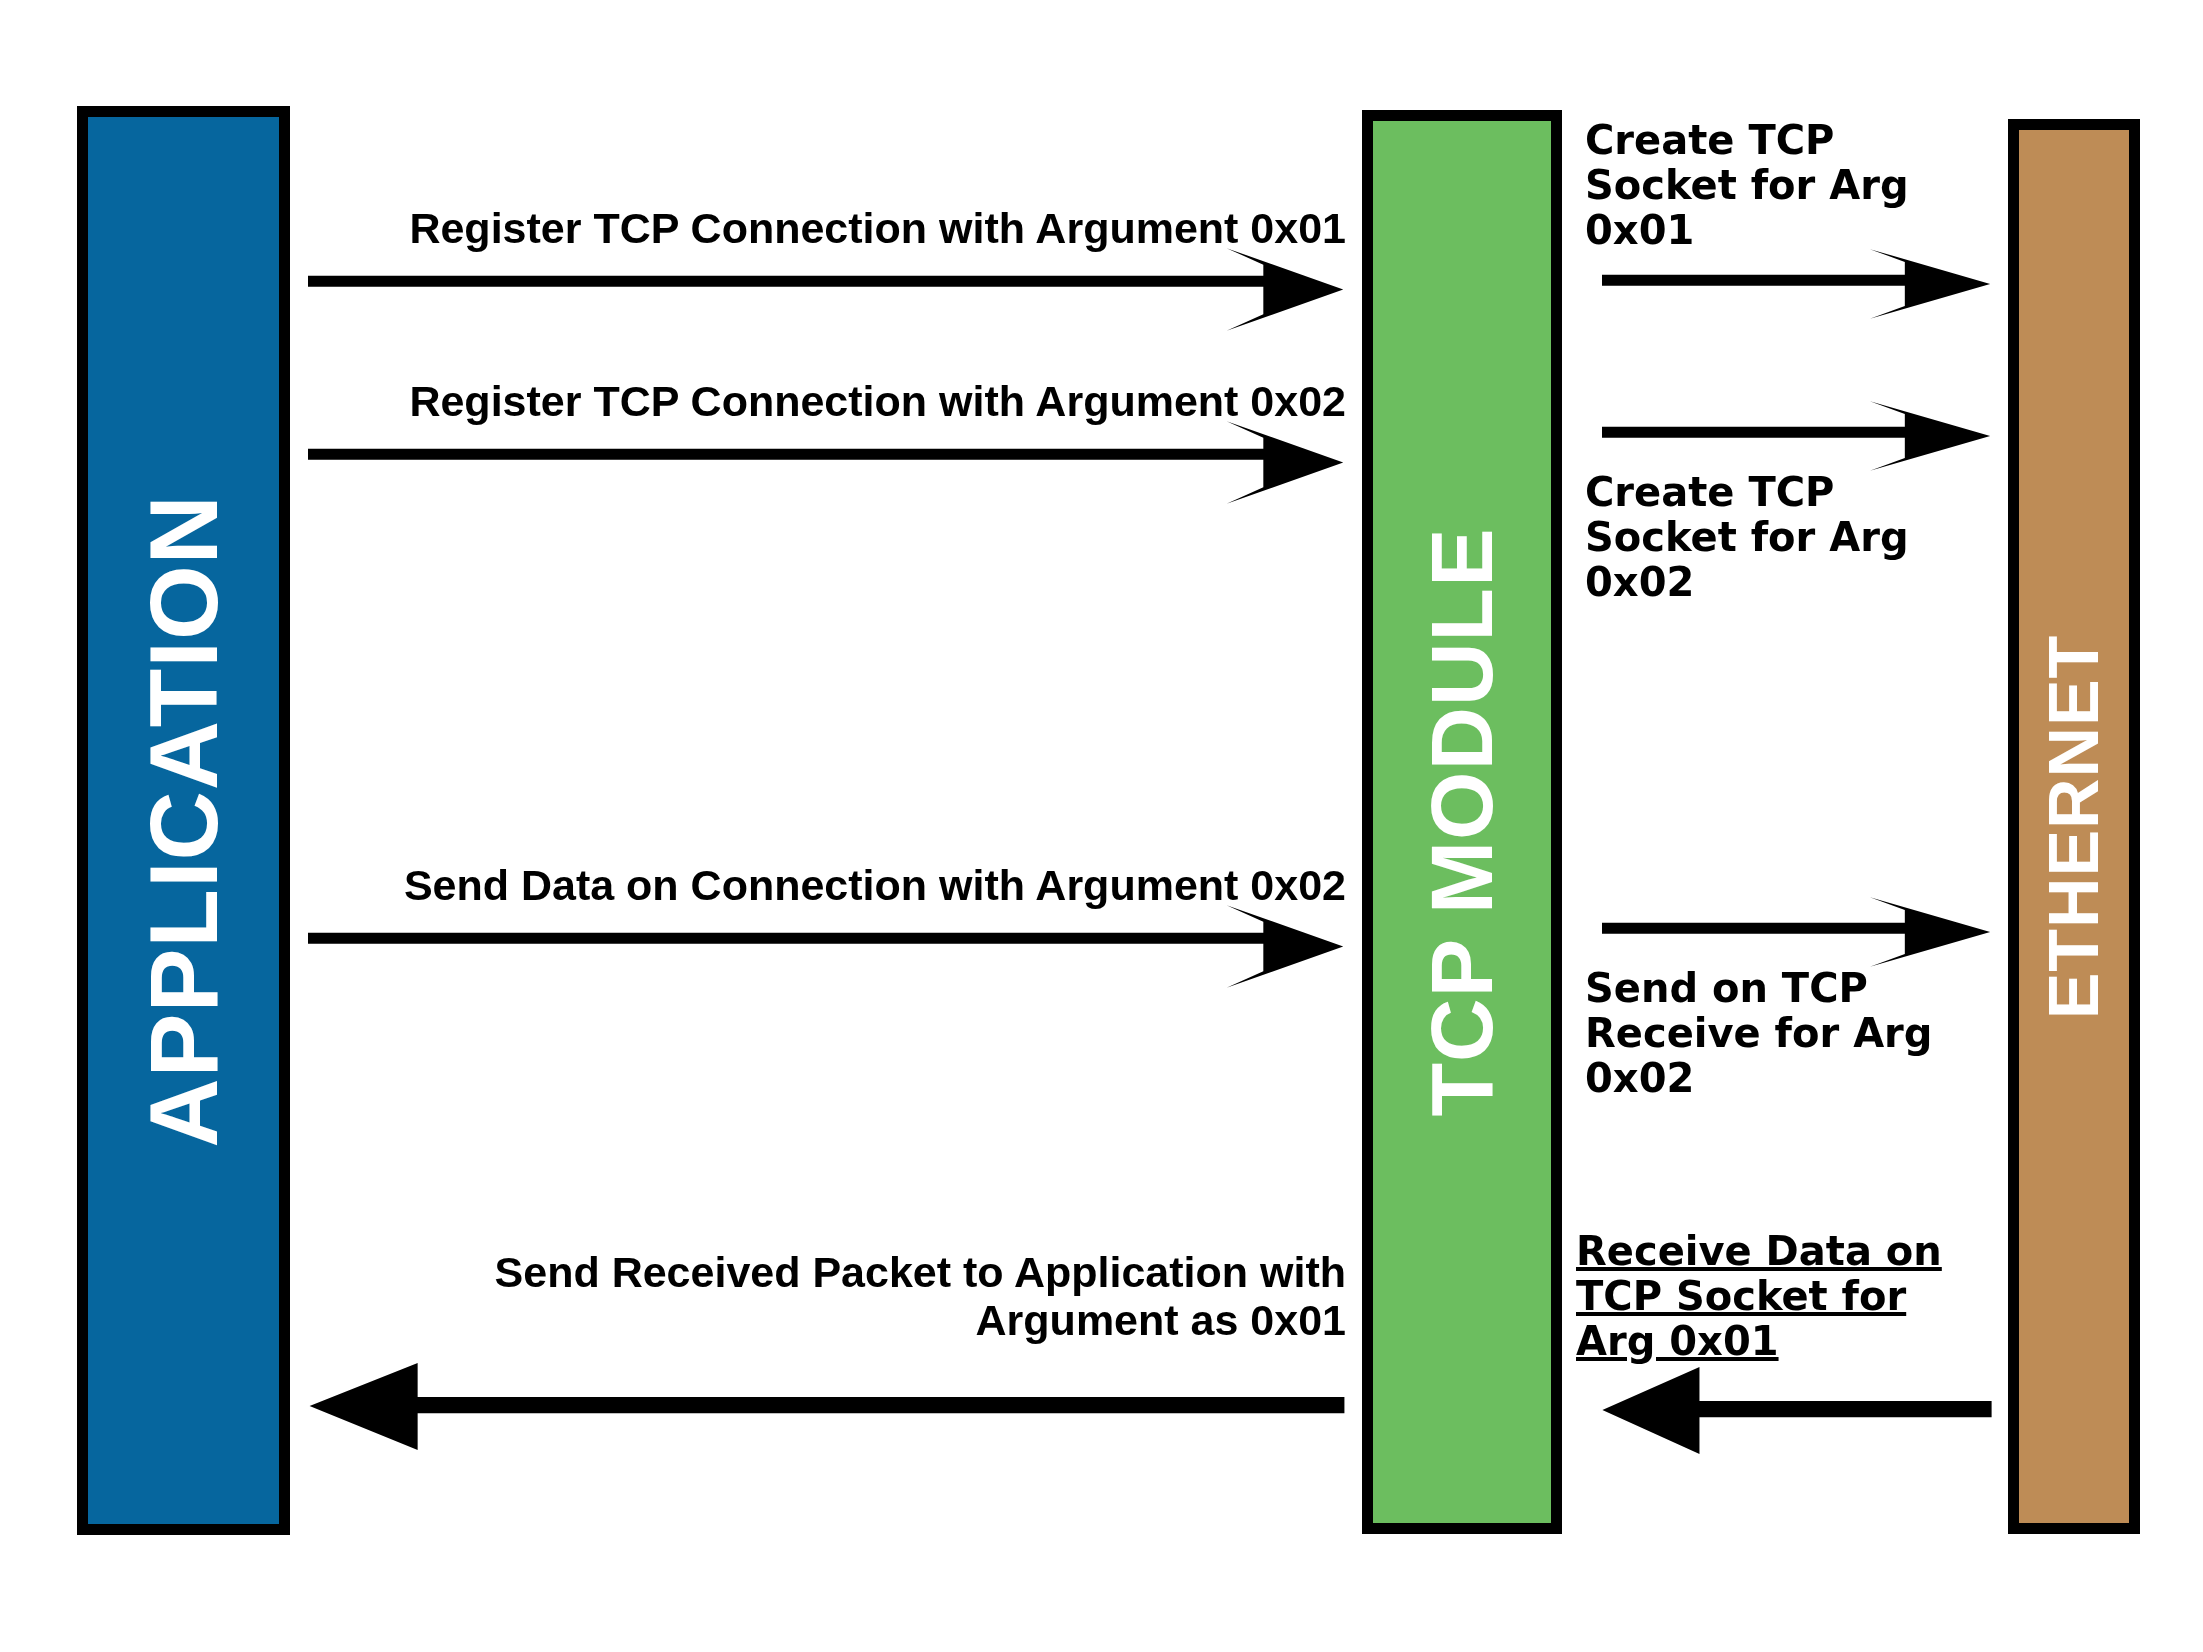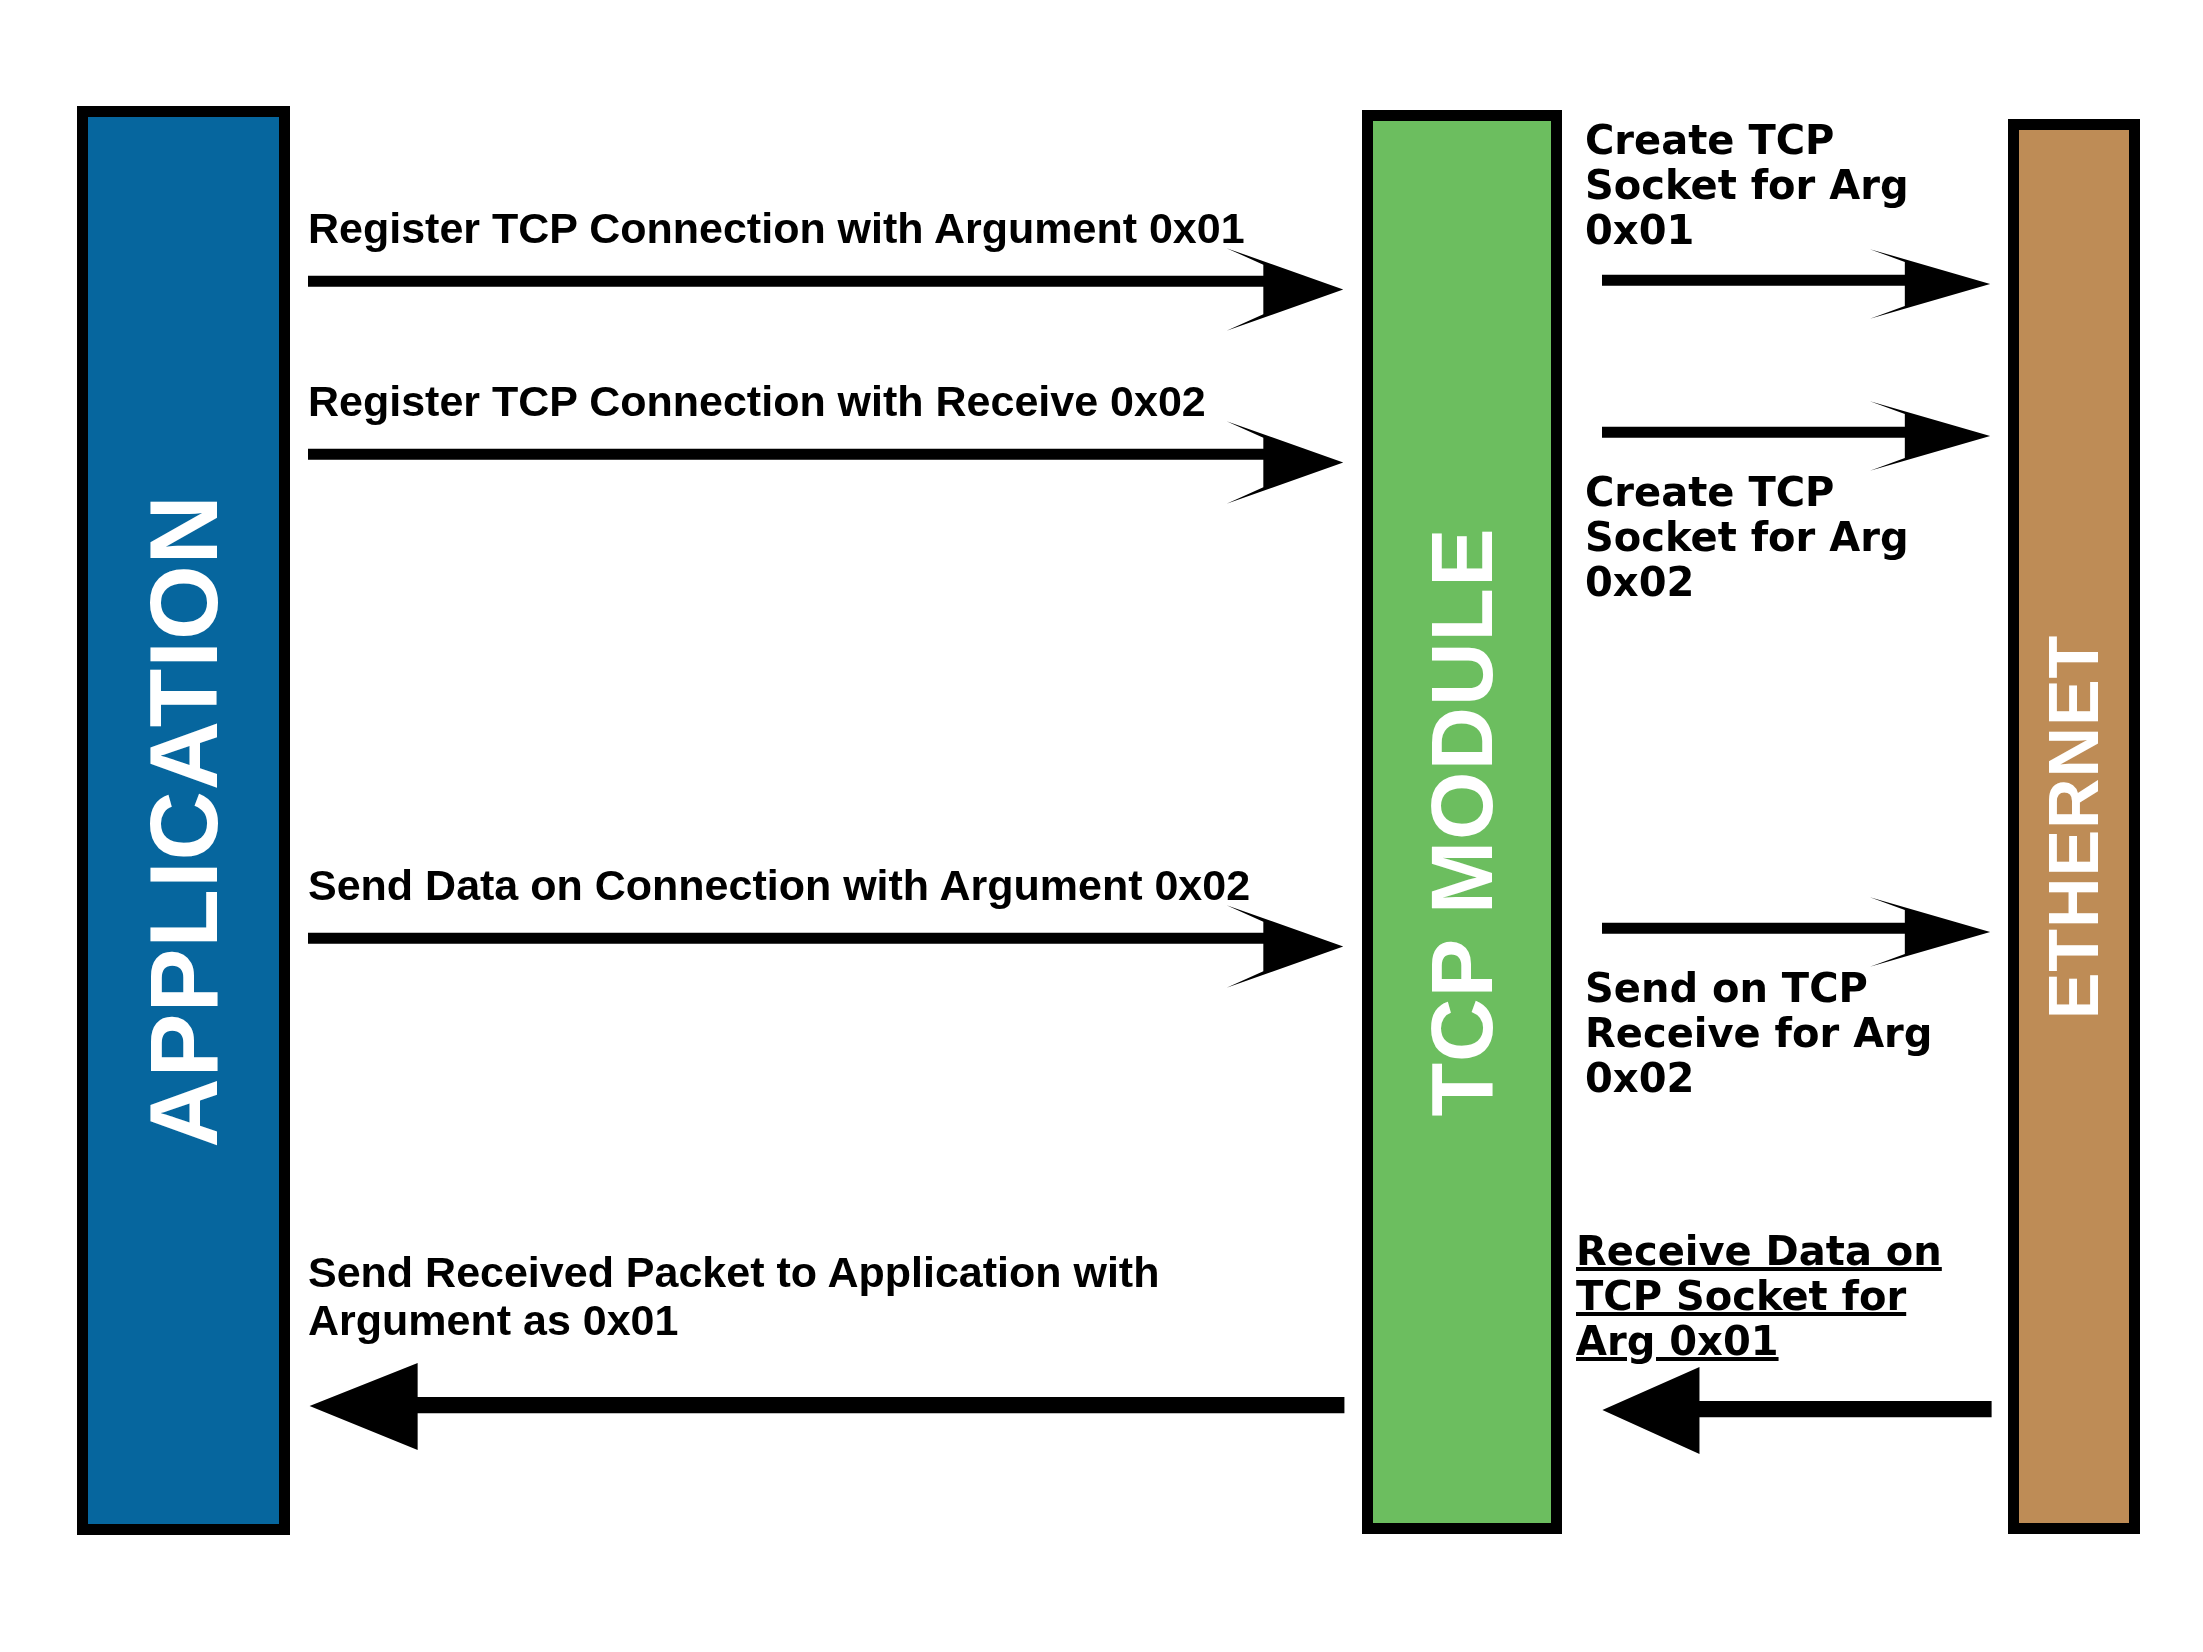--- a/index.html
+++ b/index.html
@@ -25,21 +25,21 @@
   #lane-ethernet .lane-label{font-size:70px;}
 
   
   .message{position:absolute;}
 
   .msg-label{position:absolute;white-space:pre-line;line-height:1.12;
              color:#000;font-weight:bold;}
 
   
   .label-left{font-family:"Liberation Sans Narrow","Liberation Sans",sans-serif;
-              font-size:43px;font-stretch:condensed;text-align:left;}
+              font-size:43px;font-stretch:condensed;text-align:right;}
   
   .label-right{font-family:"DejaVu Sans",sans-serif;
                font-size:40px;text-align:left;}
 
   .arrow-svg{position:absolute;display:block;overflow:visible;}
 
   
   #msg-register-0x01 .msg-label{left:308px;  top:204px;  width:1038px;}
   #msg-register-0x01 .arrow-svg{left:308px;  top:248px;}
 
@@ -83,21 +83,21 @@
   </div>
 
   <div class="message" id="msg-register-0x01">
     <div class="msg-label label-left">Register TCP Connection with Argument 0x01</div>
     <svg class="arrow-svg" width="1038" height="83" viewBox="0 0 1130 90">
       <path d="M0,30 L1040,30 L1040,18 L1000,0 L1127,45 L1000,90 L1040,72 L1040,42 L0,42 Z" fill="#000"></path>
     </svg>
   </div>
 
   <div class="message" id="msg-register-0x02">
-    <div class="msg-label label-left">Register TCP Connection with Receive 0x02</div>
+    <div class="msg-label label-left">Register TCP Connection with Argument 0x02</div>
     <svg class="arrow-svg" width="1038" height="83" viewBox="0 0 1130 90">
       <path d="M0,30 L1040,30 L1040,18 L1000,0 L1127,45 L1000,90 L1040,72 L1040,42 L0,42 Z" fill="#000"></path>
     </svg>
   </div>
 
   <div class="message" id="msg-send-data-0x02">
     <div class="msg-label label-left">Send Data on Connection with Argument 0x02</div>
     <svg class="arrow-svg" width="1038" height="83" viewBox="0 0 1130 90">
       <path d="M0,30 L1040,30 L1040,18 L1000,0 L1127,45 L1000,90 L1040,72 L1040,42 L0,42 Z" fill="#000"></path>
     </svg>

